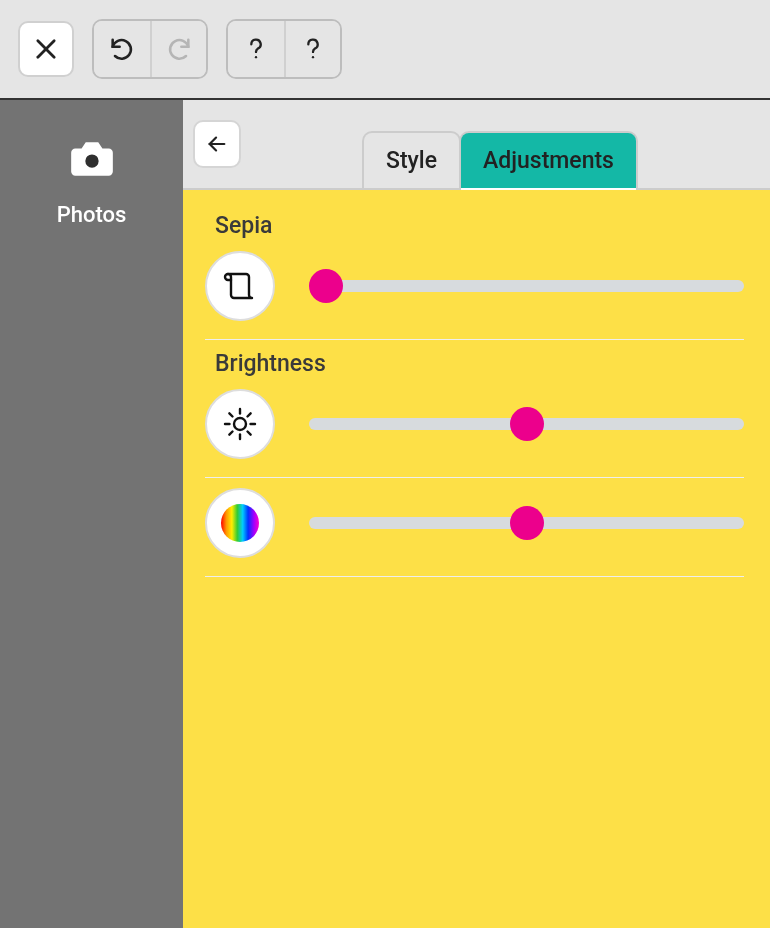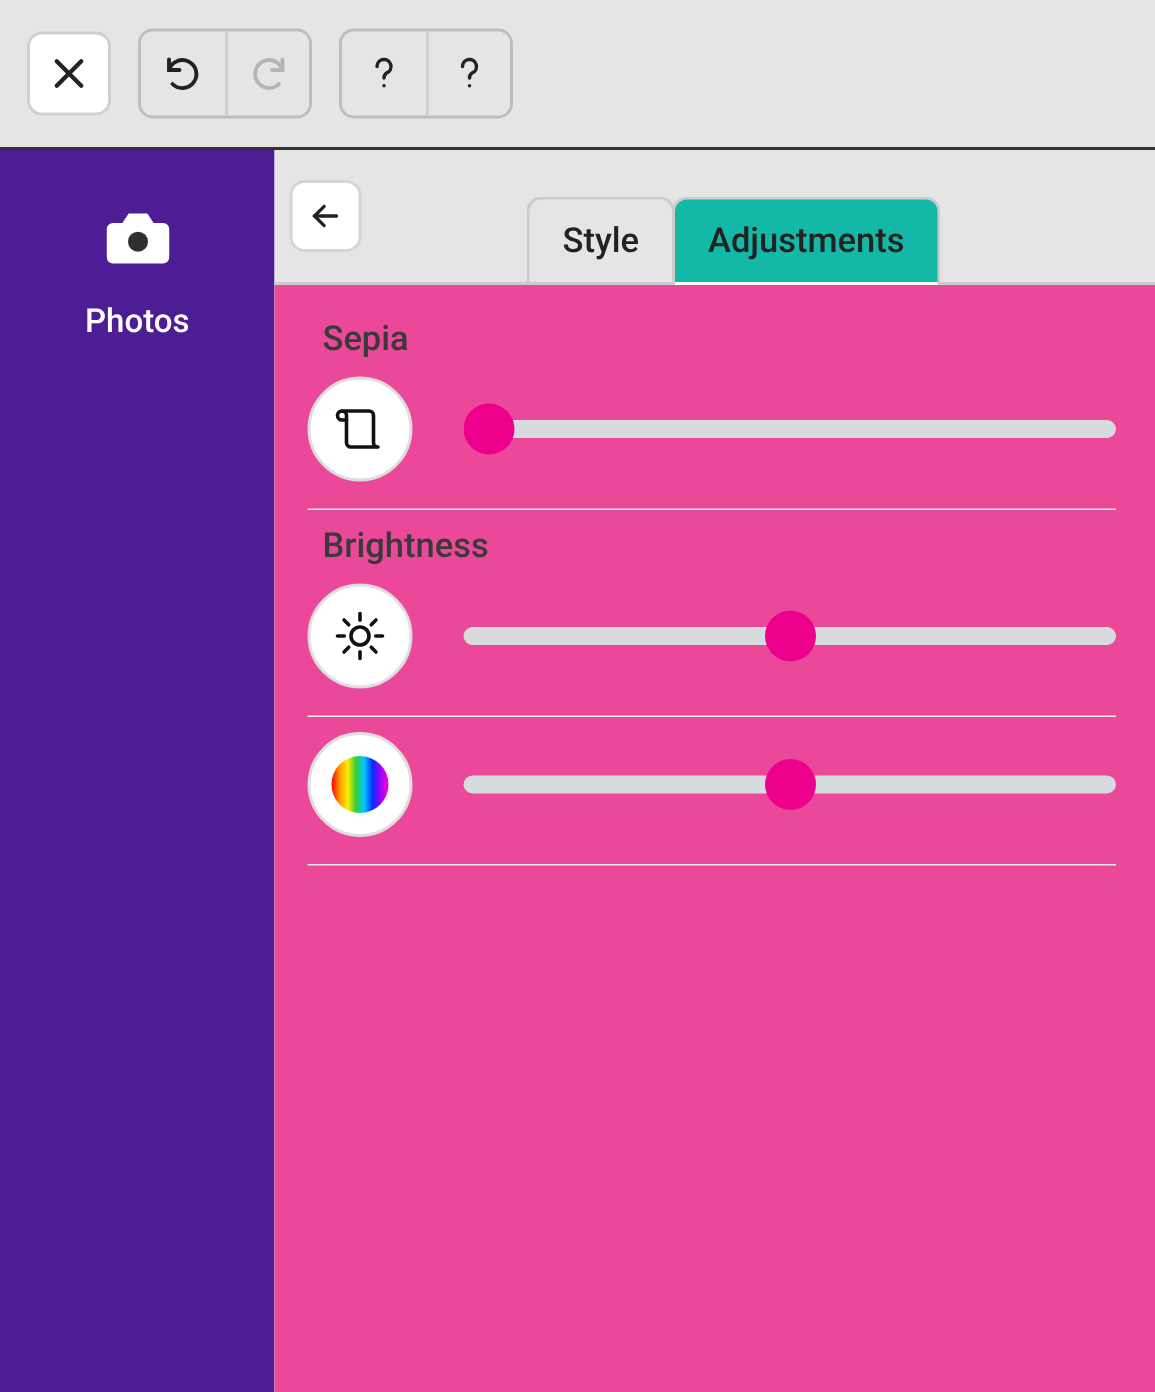--- a/index.html
+++ b/index.html
@@ -34,36 +34,36 @@
     overflow: hidden;
   }
   .tb-group .tb-btn { border: none; border-radius: 0; }
   .tb-group .tb-btn + .tb-btn { border-left: 2px solid #d0d0d0; }
   .tb-btn svg { width: 28px; height: 28px; }
 
   
   .main { display: flex; height: calc(928px - 100px); }
   .sidebar {
     width: 183px;
-    background: #4c1d95;
+    background: #737373;
     color: #fff;
     padding-top: 34px;
     display: flex; flex-direction: column; align-items: center;
   }
   .side-item { display: flex; flex-direction: column; align-items: center; gap: 18px; cursor: pointer; }
   .side-item svg { width: 50px; height: 50px; fill: #fff; }
   .side-label { font-size: 22px; font-weight: 500; }
 
   .panel { flex: 1; background: #e5e5e5; display: flex; flex-direction: column; }
 
   .panel-top {
     height: 90px;
     display: flex;
     align-items: flex-end;
-    gap: 0;
+    gap: 11px;
     border-bottom: 2px solid #ccc;
     padding-left: 10px;
   }
   .back-btn {
     width: 48px; height: 48px;
     background: #fff; border: 2px solid #d5d5d5; border-radius: 10px;
     display: flex; align-items: center; justify-content: center;
     cursor: pointer; margin-bottom: 20px;
   }
   .back-btn svg { width: 22px; height: 22px; }
@@ -78,21 +78,21 @@
     color: #222;
     cursor: pointer;
     margin-right: -2px;
   }
   .tab.active { background: #14b8a6; position: relative; z-index: 2; border-color: #ccc; }
   .tab.active::after {
     content: ""; position: absolute; left: 0; right: 0; bottom: -2px; height: 2px; background: #fff;
   }
 
   .adjust-list {
-    background: #ec4899;
+    background: #fde047;
     flex: 1;
     overflow-y: auto;
     padding: 22px 26px 0 22px;
   }
   .adj-item { padding-bottom: 18px; border-bottom: 1px solid #eee; margin-bottom: 10px; }
   .adj-label { font-size: 23px; color: #3a3a3a; font-weight: 500; margin-left: 10px; margin-bottom: 12px; }
   .adj-row { display: flex; align-items: center; gap: 34px; }
   .adj-icon {
     width: 70px; height: 70px; border-radius: 50%;
     border: 2px solid #ddd; background: #fff;

